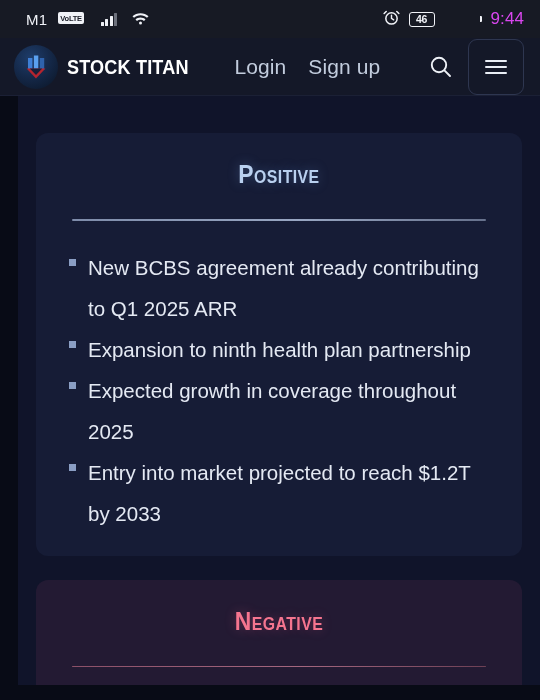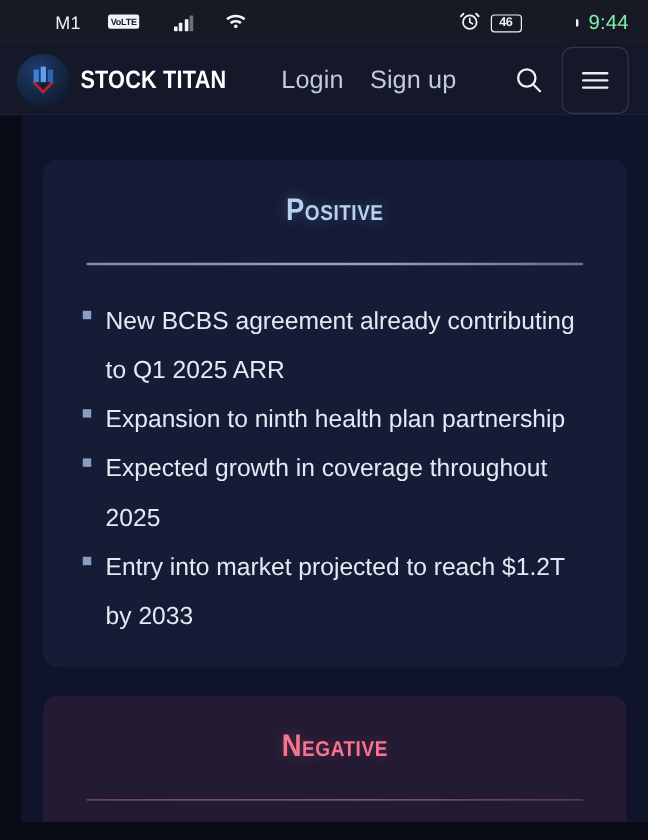--- a/index.html
+++ b/index.html
@@ -26,22 +26,21 @@
     align-items: center;
     padding: 0 16px 0 26px;
     font-size: 15px;
     color: #f2f4f8;
     position: relative;
     z-index: 30;
   }
   #status-left {
     display: flex;
     align-items: center;
-    gap: 23px;
-    margin-left: 20px;
+    gap: 11px;
   }
   .carrier-text {
     font-size: 15px;
     letter-spacing: .2px;
     color: #f0f2f7;
   }
   .volte-badge {
     background: #f0f2f7;
     color: #171a24;
     font-size: 7.5px;
@@ -94,21 +93,21 @@
   }
   .battery-cap {
     width: 2px;
     height: 6px;
     background: #f0f2f7;
     border-radius: 0 1px 1px 0;
     margin-left: 1px;
   }
   .clock-text {
     font-size: 17px;
-    color: #86efac;
+    color: #d946ef;
     letter-spacing: .1px;
   }
 
   
   #app-header {
     height: 58px;
     width: 100%;
     background: #141828;
     display: flex;
     align-items: center;

